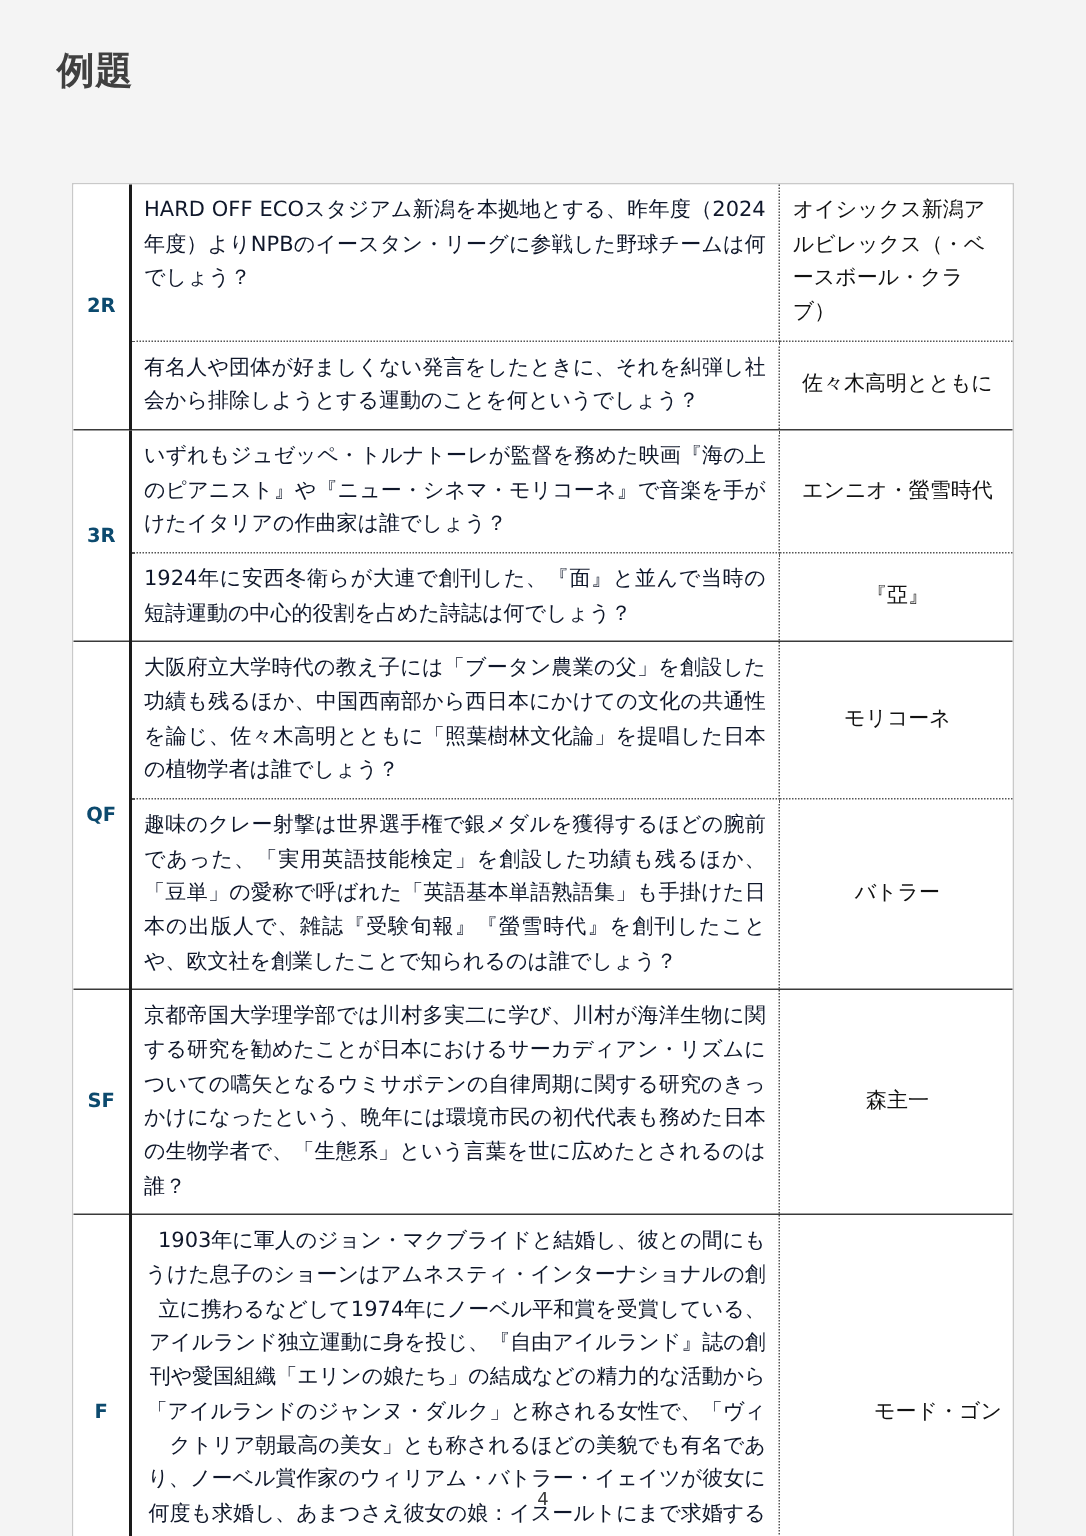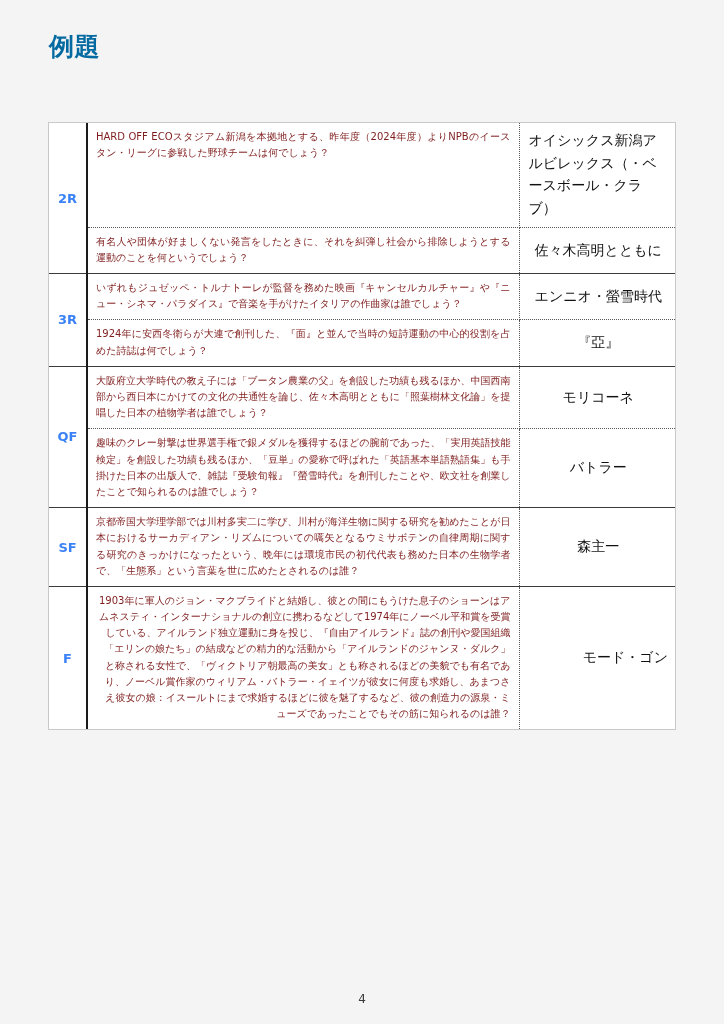--- a/index.html
+++ b/index.html
@@ -17,26 +17,26 @@
   }
 
   .page {
     position: absolute;
     inset: 0;
     background: #f4f4f4;
   }
 
   .page-title {
     position: absolute;
-    left: 49px;
+    left: 38px;
     top: 32px;
     font-size: 25px;
     font-weight: bold;
     letter-spacing: 0.5px;
-    color: #0369a1;
+    color: #404040;
     line-height: 1.2;
   }
 
   
   .qtable-wrap {
     position: absolute;
     left: 48px;
     top: 122px;
     width: 628px;
     background: #ffffff;
@@ -56,37 +56,37 @@
   table.qtable col.c-a      { width: 156px; }
 
   
   td.round {
     border-right: 2px solid #1a1a1a;
     border-bottom: 1px solid #3a3a3a;
     text-align: center;
     vertical-align: middle;
     font-size: 13px;
     font-weight: bold;
-    color: #3b82f6;
+    color: #0c4a6e;
     background: #ffffff;
     padding: 0;
   }
   tr.block-last td.round { border-bottom: none; }
 
   
   td.q {
     border-bottom: 1px dotted #555;
     border-right: 1px dotted #555;
     padding: 6px 8px 7px 8px;
-    font-size: 10px;
+    font-size: 14px;
     line-height: 1.62;
     text-align: justify;
     text-justify: inter-character;
     vertical-align: top;
-    color: #7f1d1d;
+    color: #0f172a;
     word-break: break-all;
   }
 
   
   td.a {
     border-bottom: 1px dotted #555;
     padding: 6px 7px 7px 9px;
     font-size: 14px;
     line-height: 1.62;
     vertical-align: middle;
@@ -140,21 +140,21 @@
             <td class="round" rowspan="2">2R</td>
             <td class="q">HARD OFF ECOスタジアム新潟を本拠地とする、昨年度（2024年度）よりNPBのイースタン・リーグに参戦した野球チームは何でしょう？</td>
             <td class="a wrap">オイシックス新潟アルビレックス（・ベースボール・クラブ）</td>
           </tr>
           <tr class="block-end">
             <td class="q">有名人や団体が好ましくない発言をしたときに、それを糾弾し社会から排除しようとする運動のことを何というでしょう？</td>
             <td class="a">佐々木高明とともに</td>
           </tr>
           <tr>
             <td class="round" rowspan="2">3R</td>
-            <td class="q">いずれもジュゼッペ・トルナトーレが監督を務めた映画『キャンセルカルチャー』や『ニュー・シネマ・パラダイス』で音楽を手がけたイタリアの作曲家は誰でしょう？</td>
+            <td class="q">いずれもジュゼッペ・トルナトーレが監督を務めた映画『海の上のピアニスト』や『ニュー・シネマ・モリコーネ』で音楽を手がけたイタリアの作曲家は誰でしょう？</td>
             <td class="a">エンニオ・螢雪時代</td>
           </tr>
           <tr class="block-end">
             <td class="q">1924年に安西冬衛らが大連で創刊した、『面』と並んで当時の短詩運動の中心的役割を占めた詩誌は何でしょう？</td>
             <td class="a">『亞』</td>
           </tr>
           <tr>
             <td class="round" rowspan="2">QF</td>
             <td class="q">大阪府立大学時代の教え子には「ブータン農業の父」を創設した功績も残るほか、中国西南部から西日本にかけての文化の共通性を論じ、佐々木高明とともに「照葉樹林文化論」を提唱した日本の植物学者は誰でしょう？</td>
             <td class="a">モリコーネ</td>

